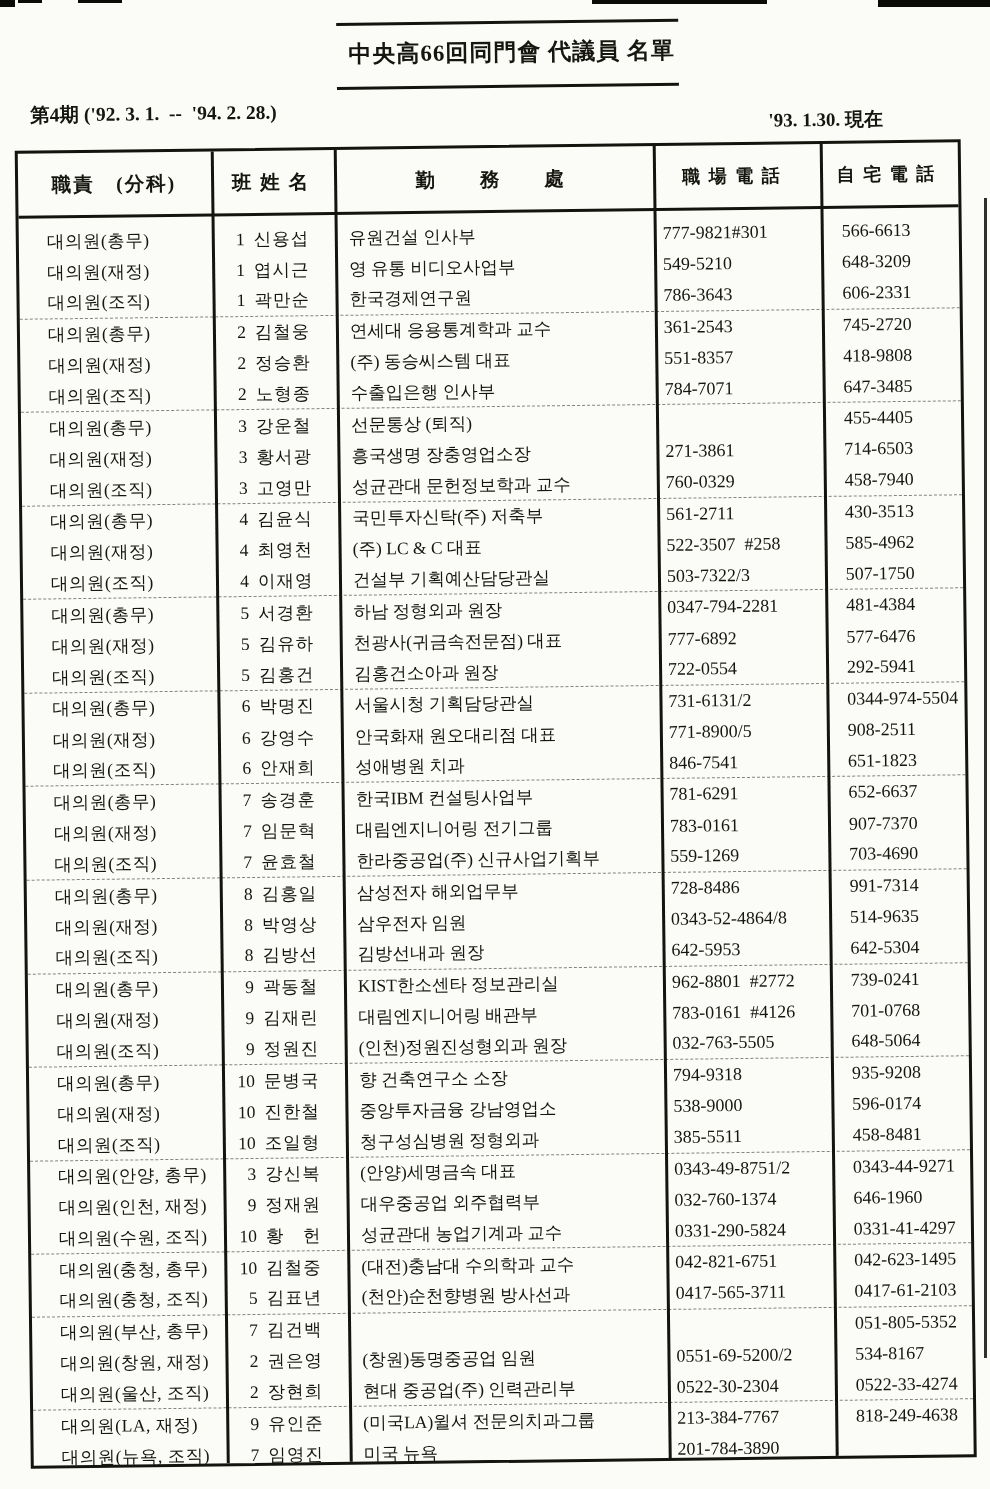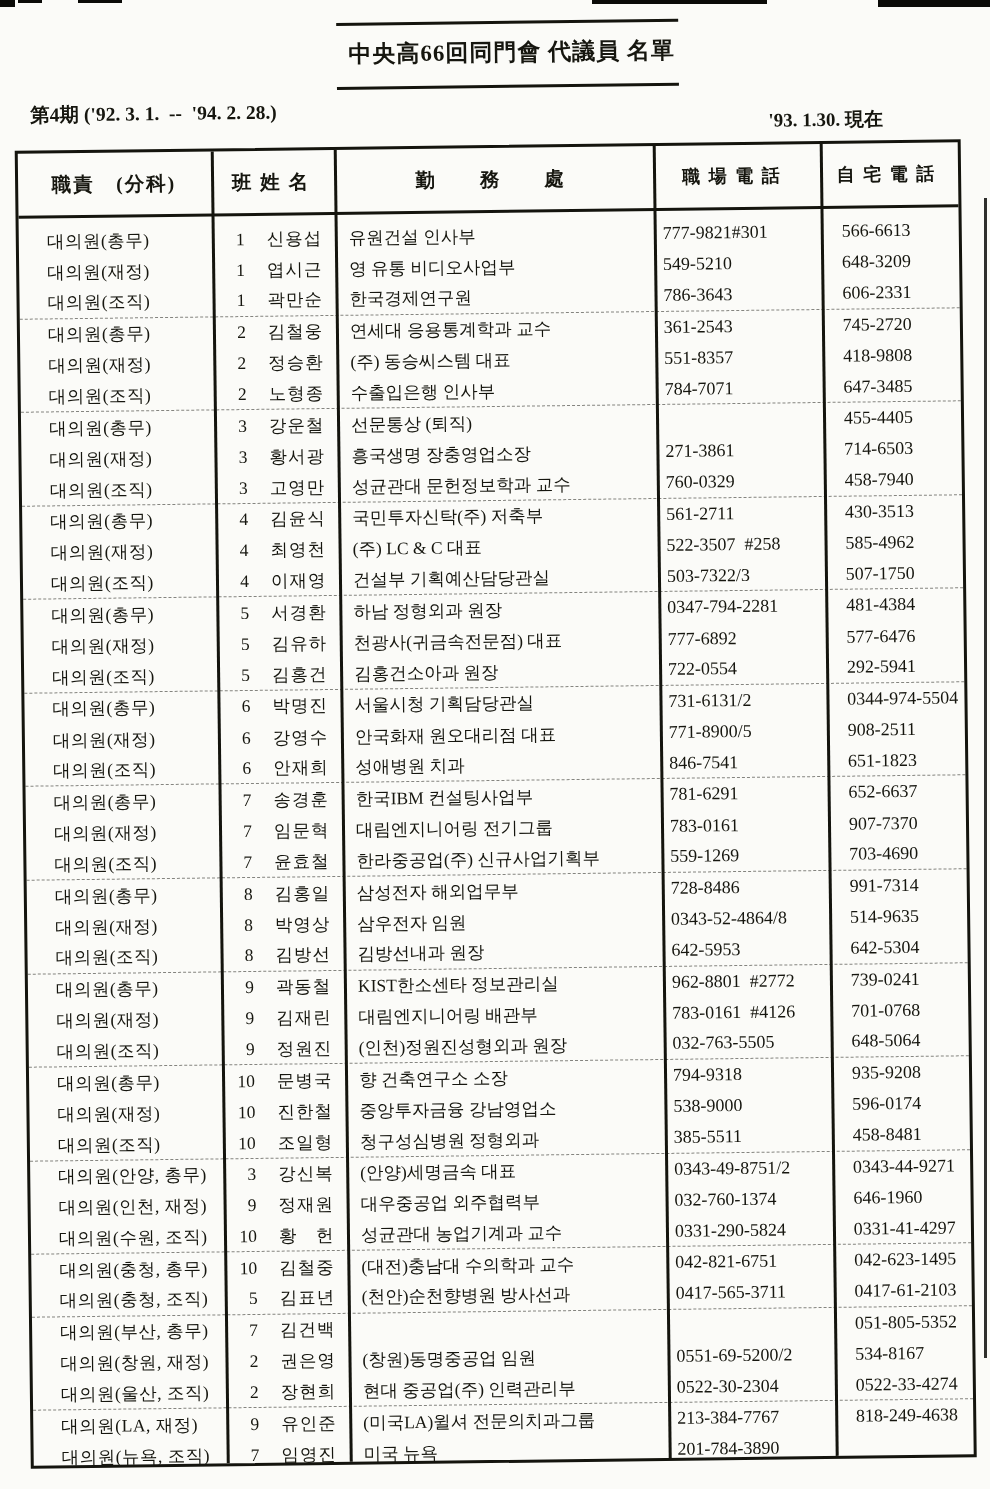--- a/index.html
+++ b/index.html
@@ -45,21 +45,21 @@
 
   .tbody { flex:1; display:flex; flex-direction:column; padding-top:7px; }
 
   .row { display:flex; height:31.2px; flex:none; align-items:center; font-size:17.5px; box-sizing:border-box; }
   .row.group-end { border-bottom:1.5px dashed rgba(35,35,28,0.55); }
 
   .cell { box-sizing:border-box; white-space:pre; overflow:hidden; }
   .c-role { width:193px; padding-left:28px; letter-spacing:0.5px; }
   .c-name { width:123px; display:flex; align-items:baseline; }
   .c-name .num { width:34px; text-align:right; flex:none; }
-  .c-name .nm  { margin-left:22px; letter-spacing:1px; }
+  .c-name .nm  { margin-left:9px; letter-spacing:1px; }
   .c-work { width:319px; padding-left:16px; }
   .c-wp   { width:167px; padding-left:13px; font-size:18px; }
   .c-hp   { width:144px; padding-left:26px; font-size:18px; }
 </style>
 </head>
 <body>
 
 <div class="page">
 
   <div class="artifact" style="left:0;top:0;width:15px;height:7px;"></div>

